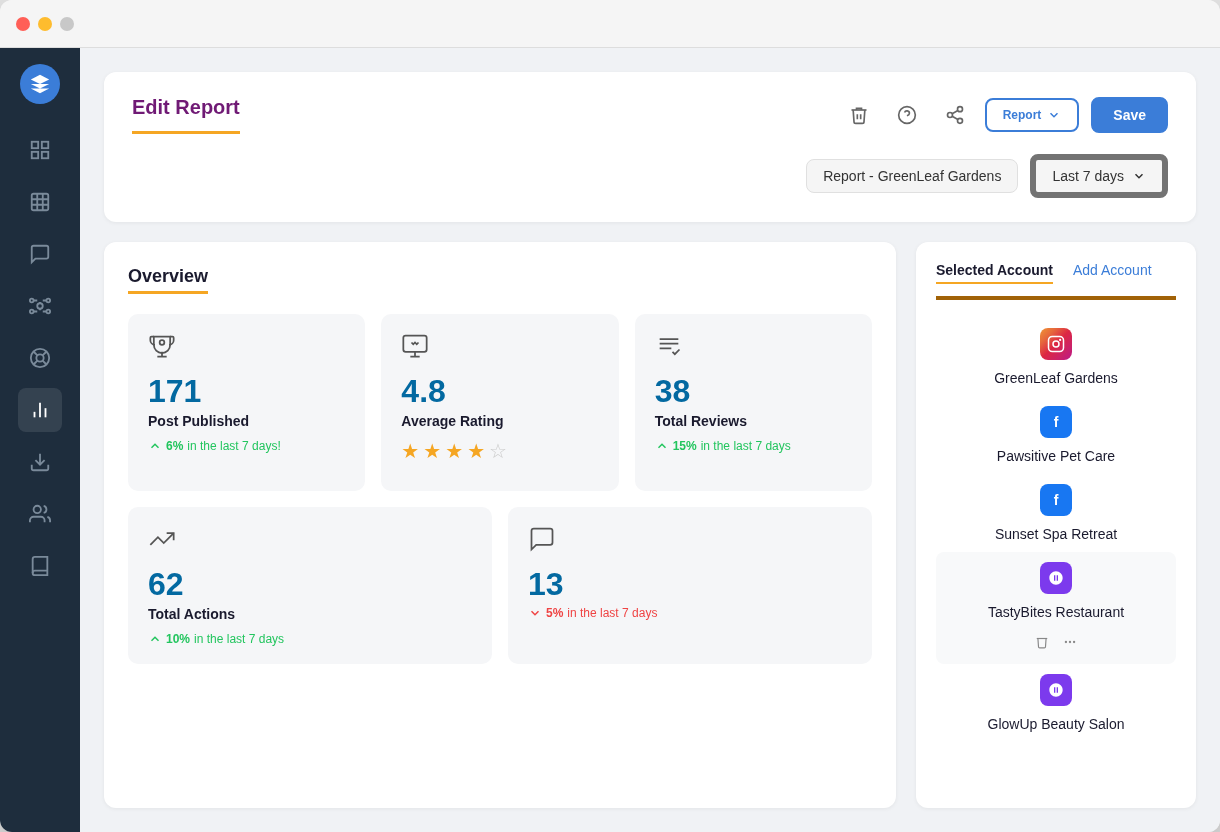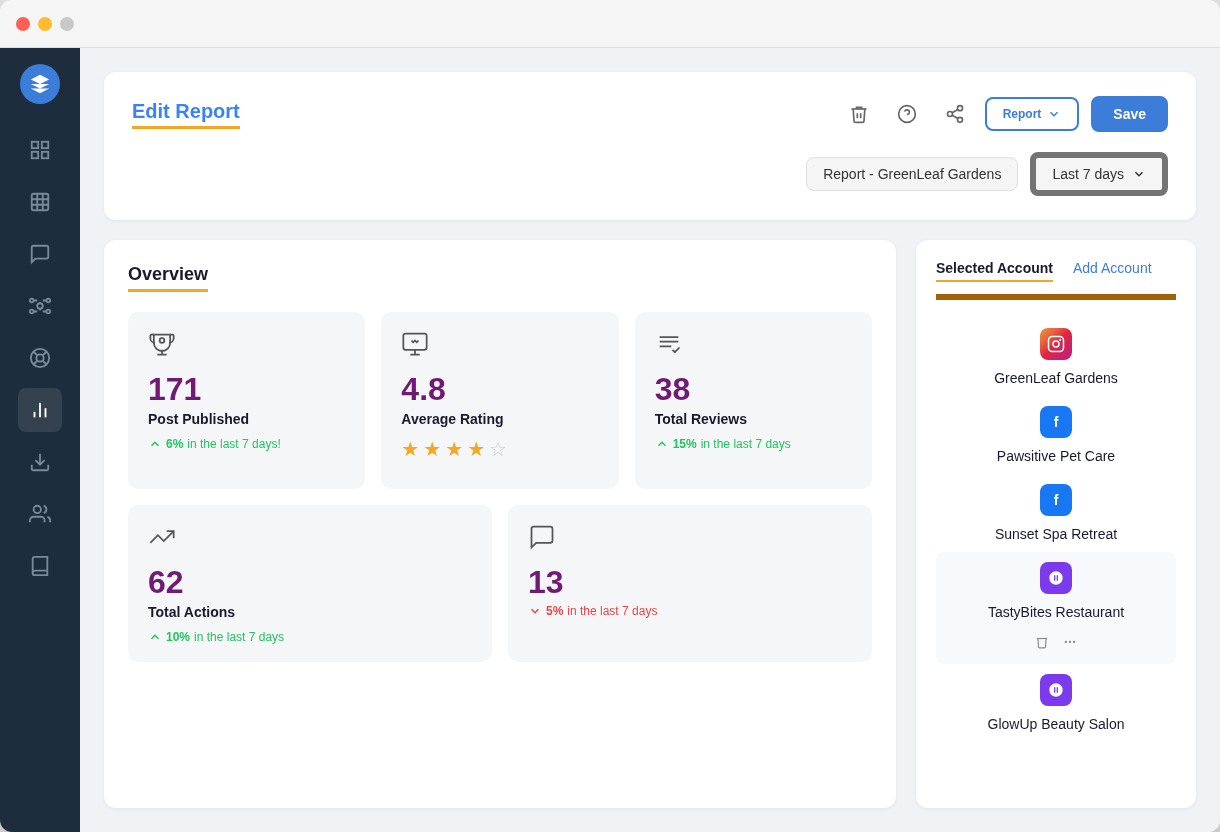--- a/index.html
+++ b/index.html
@@ -95,23 +95,23 @@
     }
     .edit-report-header {
       display: flex;
       align-items: center;
       justify-content: space-between;
       margin-bottom: 20px;
     }
     .edit-report-title {
       font-size: 20px;
       font-weight: 600;
-      color: #3b82f6;
+      color: #701a75;
       border-bottom: 3px solid #f5a623;
-      padding-bottom: 3px;
+      padding-bottom: 12px;
     }
     .header-actions {
       display: flex;
       align-items: center;
       gap: 12px;
     }
     .icon-btn {
       width: 36px; height: 36px;
       border: none; background: none;
       cursor: pointer;
@@ -205,21 +205,21 @@
       padding: 18px 20px;
     }
     .stat-icon {
       color: #555;
       margin-bottom: 10px;
     }
     .stat-icon svg { width: 28px; height: 28px; }
     .stat-value {
       font-size: 32px;
       font-weight: 700;
-      color: #701a75;
+      color: #0369a1;
       line-height: 1.1;
       margin-bottom: 4px;
     }
     .stat-label {
       font-size: 14px;
       font-weight: 600;
       color: #1a1a2e;
       margin-bottom: 10px;
     }
     .stat-trend {
@@ -242,21 +242,21 @@
       background: #fff;
       border-radius: 12px;
       padding: 20px;
       box-shadow: 0 1px 4px rgba(0,0,0,0.06);
       flex-shrink: 0;
     }
     .accounts-header {
       display: flex;
       gap: 20px;
       margin-bottom: 18px;
-      border-bottom: 6px solid #a16207;
+      border-bottom: 4px solid #a16207;
       padding-bottom: 12px;
     }
     .accounts-tab {
       font-size: 14px;
       font-weight: 600;
       color: #1a1a2e;
       cursor: pointer;
       padding-bottom: 4px;
       border-bottom: 2px solid #f5a623;
     }

